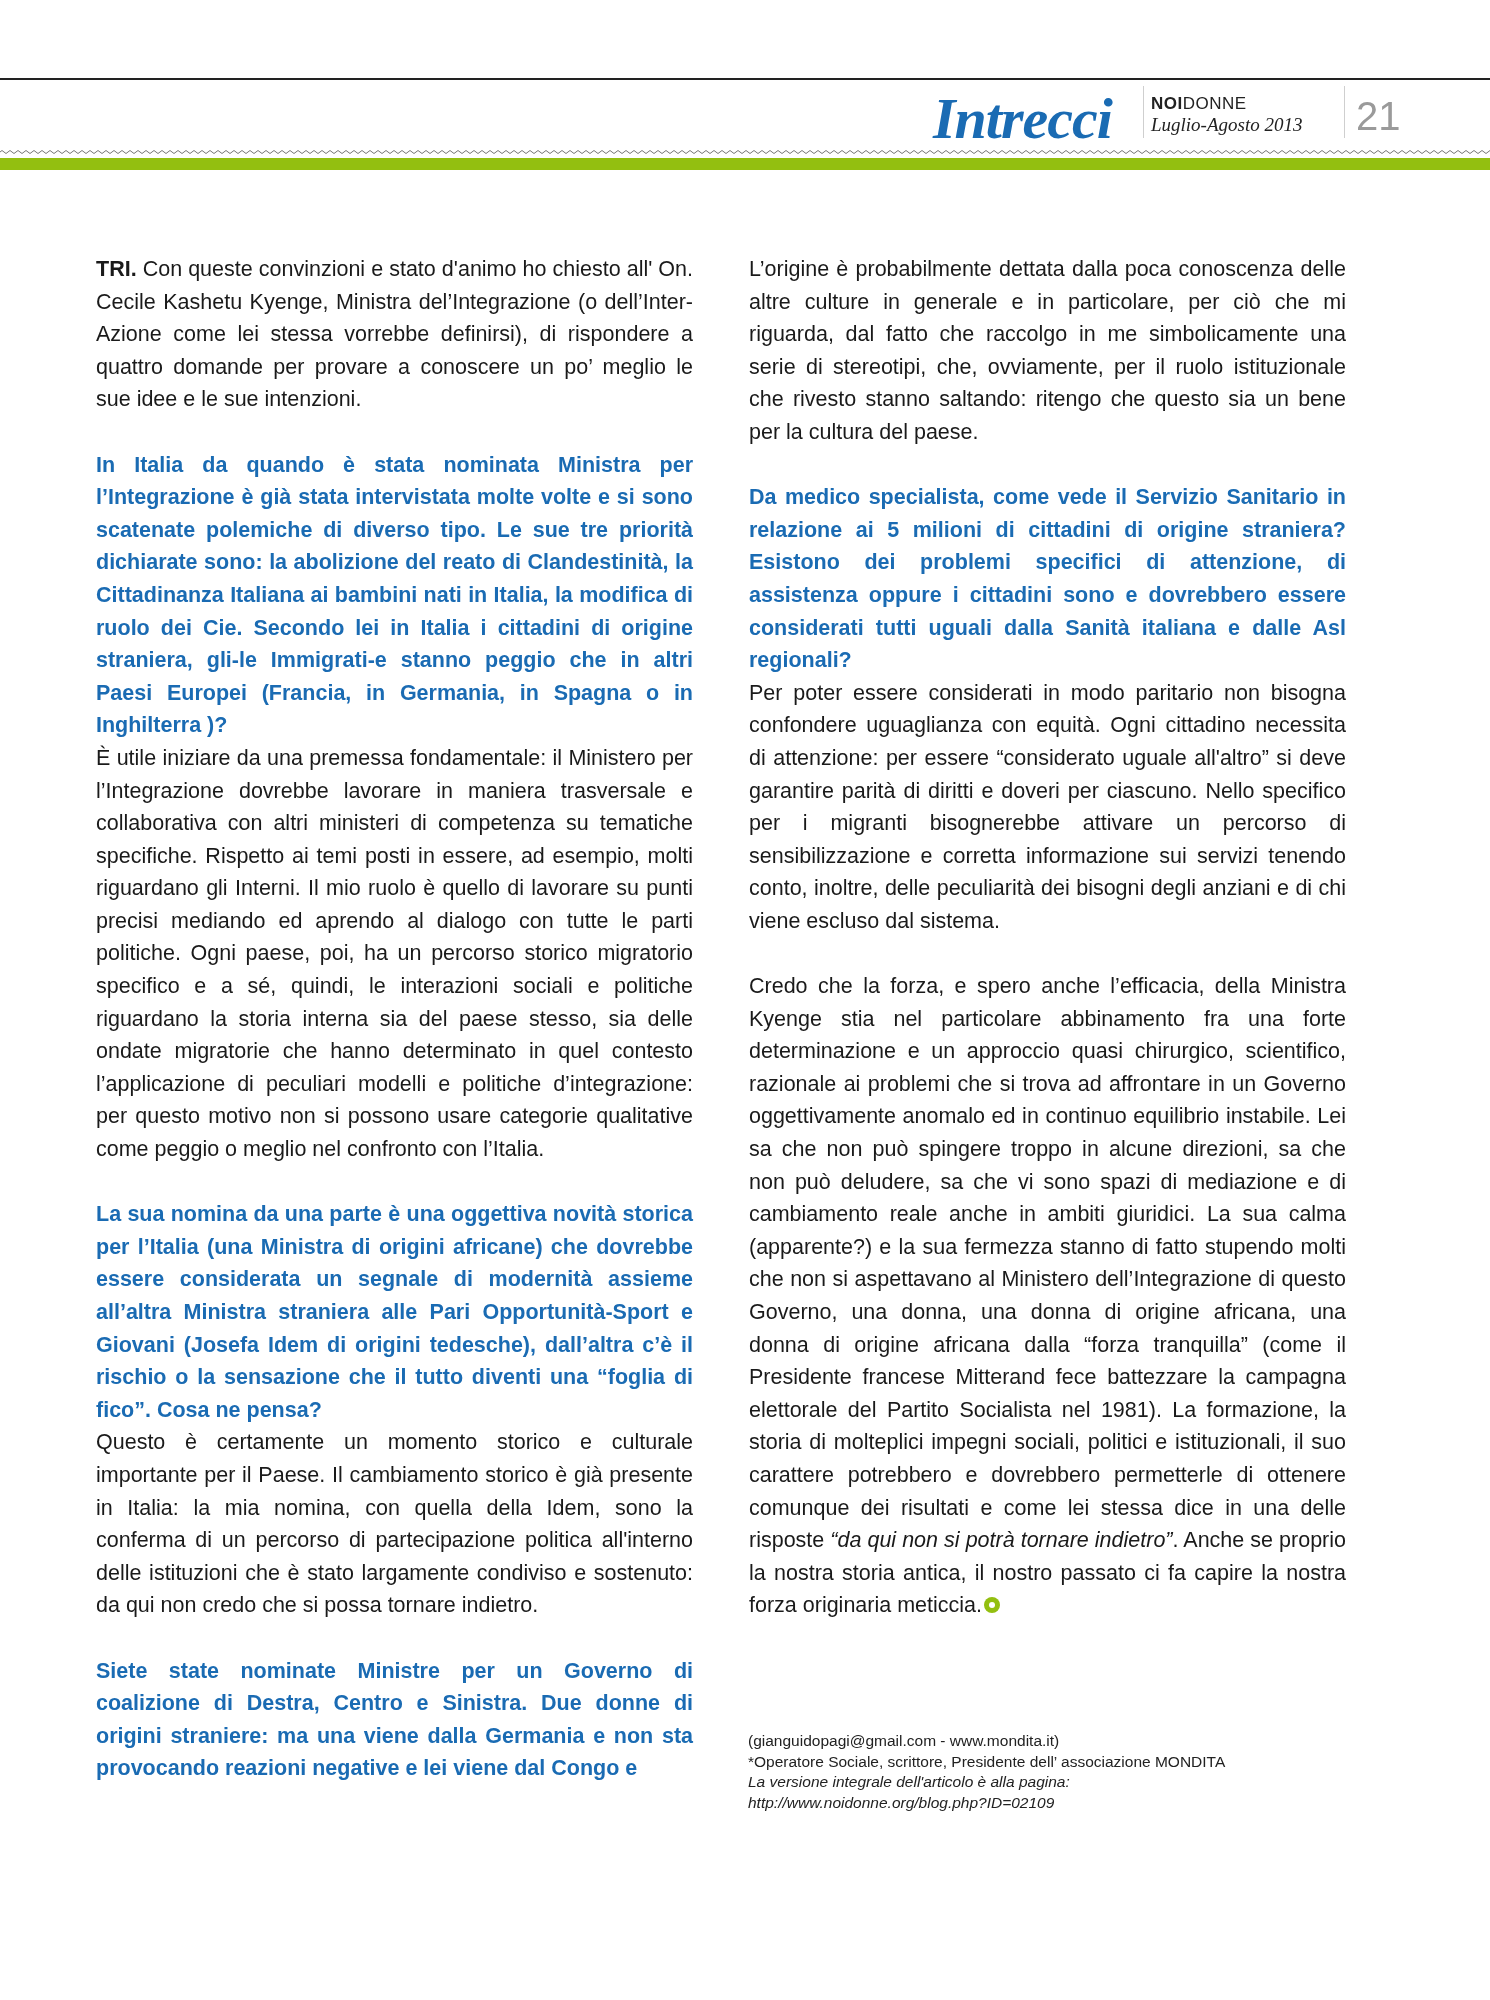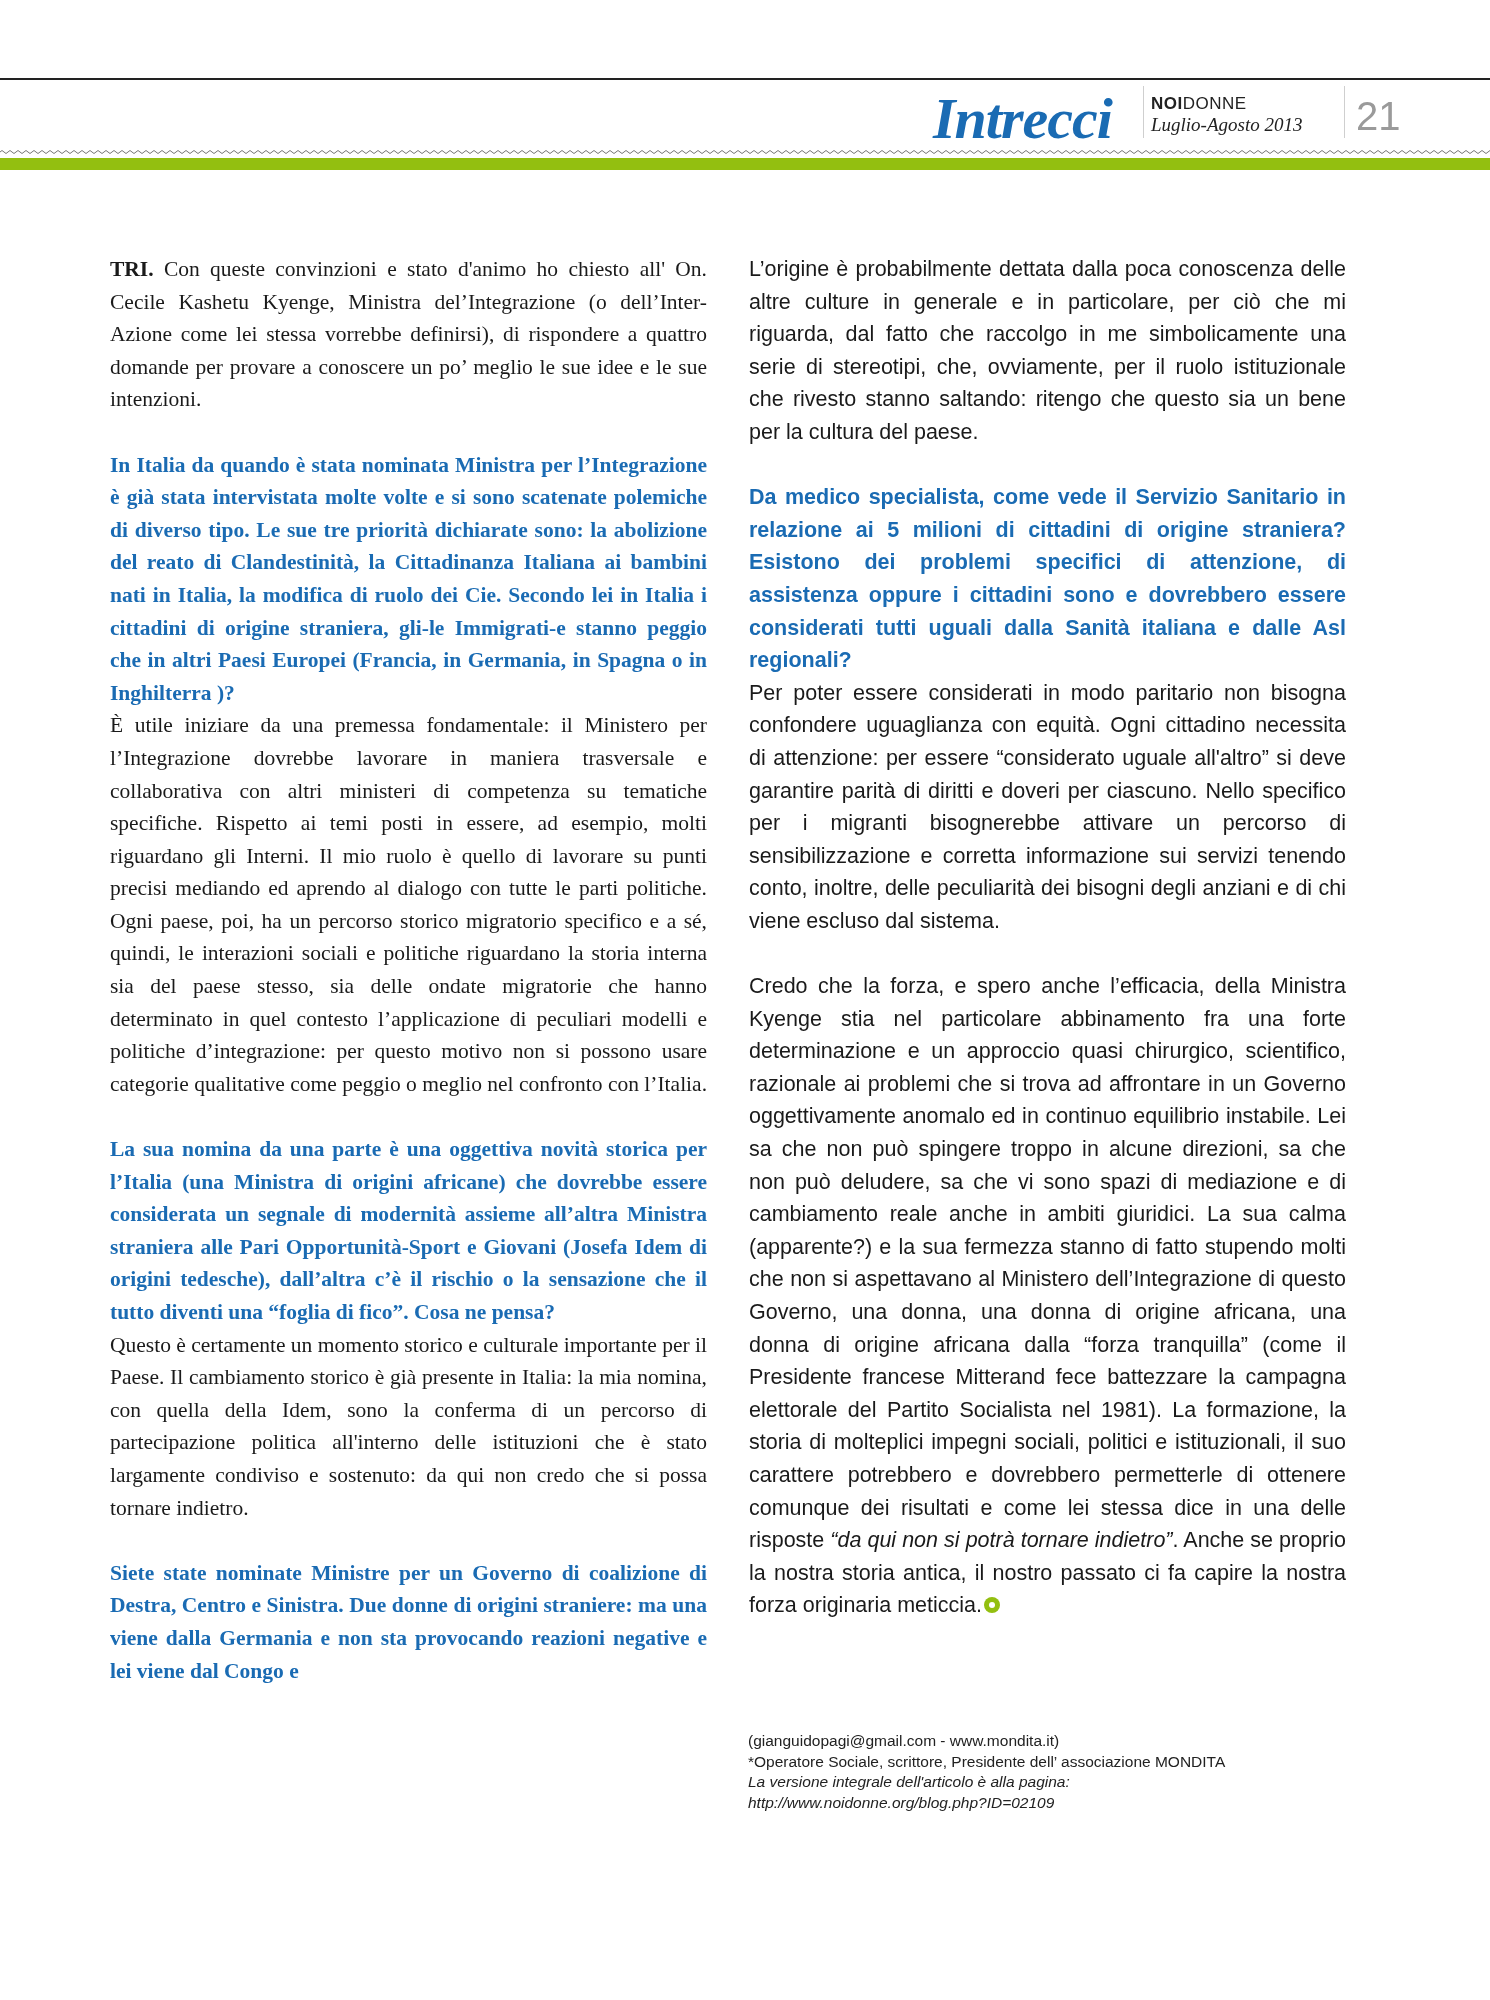--- a/index.html
+++ b/index.html
@@ -13,21 +13,21 @@
   .vsep2 { position:absolute; left:1344px; top:6px; width:1px; height:52px; background:#cfcfcf; }
   .mag { position:absolute; left:1151px; top:14px; font-size:17px; color:#222; letter-spacing:0.5px; }
   .mag b { font-weight:bold; }
   .issue { position:absolute; left:1151px; top:34px; font-family:"Liberation Serif", serif; font-style:italic;
         font-size:19px; color:#222; }
   .page-num { position:absolute; left:1356px; top:14px; font-size:40px; color:#9a9a9a; line-height:44px; }
   .wave { position:absolute; left:0; top:148px; width:1490px; height:8px; }
   .green-bar { position:absolute; left:0; top:158px; width:1490px; height:12px; background:#93bf10; }
 
   .col { position:absolute; top:253px; width:597px; font-size:21.5px; line-height:32.6px; }
-  .col.left { left:110px;font-family:Liberation Serif, serif; }
+  .col.left { left:96px; }
   .col.right { left:749px; }
   .col p { margin:0; text-align:justify; hyphens:manual; }
   .q { color:#1a6bb3; font-weight:bold; }
   .gap { height:32.6px; }
   .lead-bold { font-weight:bold; color:#1a1a1a; }
   em.quote { font-style:italic; }
   .end-mark { display:inline-block; width:16px; height:16px; border-radius:50%;
         background:#93bf10; vertical-align:-1px; margin-left:2px; position:relative; }
   .end-mark::after { content:""; position:absolute; left:5px; top:5px; width:6px; height:6px; border-radius:50%; background:#fff; }
   .footnote { position:absolute; left:748px; top:1731px; width:600px; font-size:15.5px; line-height:20.5px; color:#222; }

